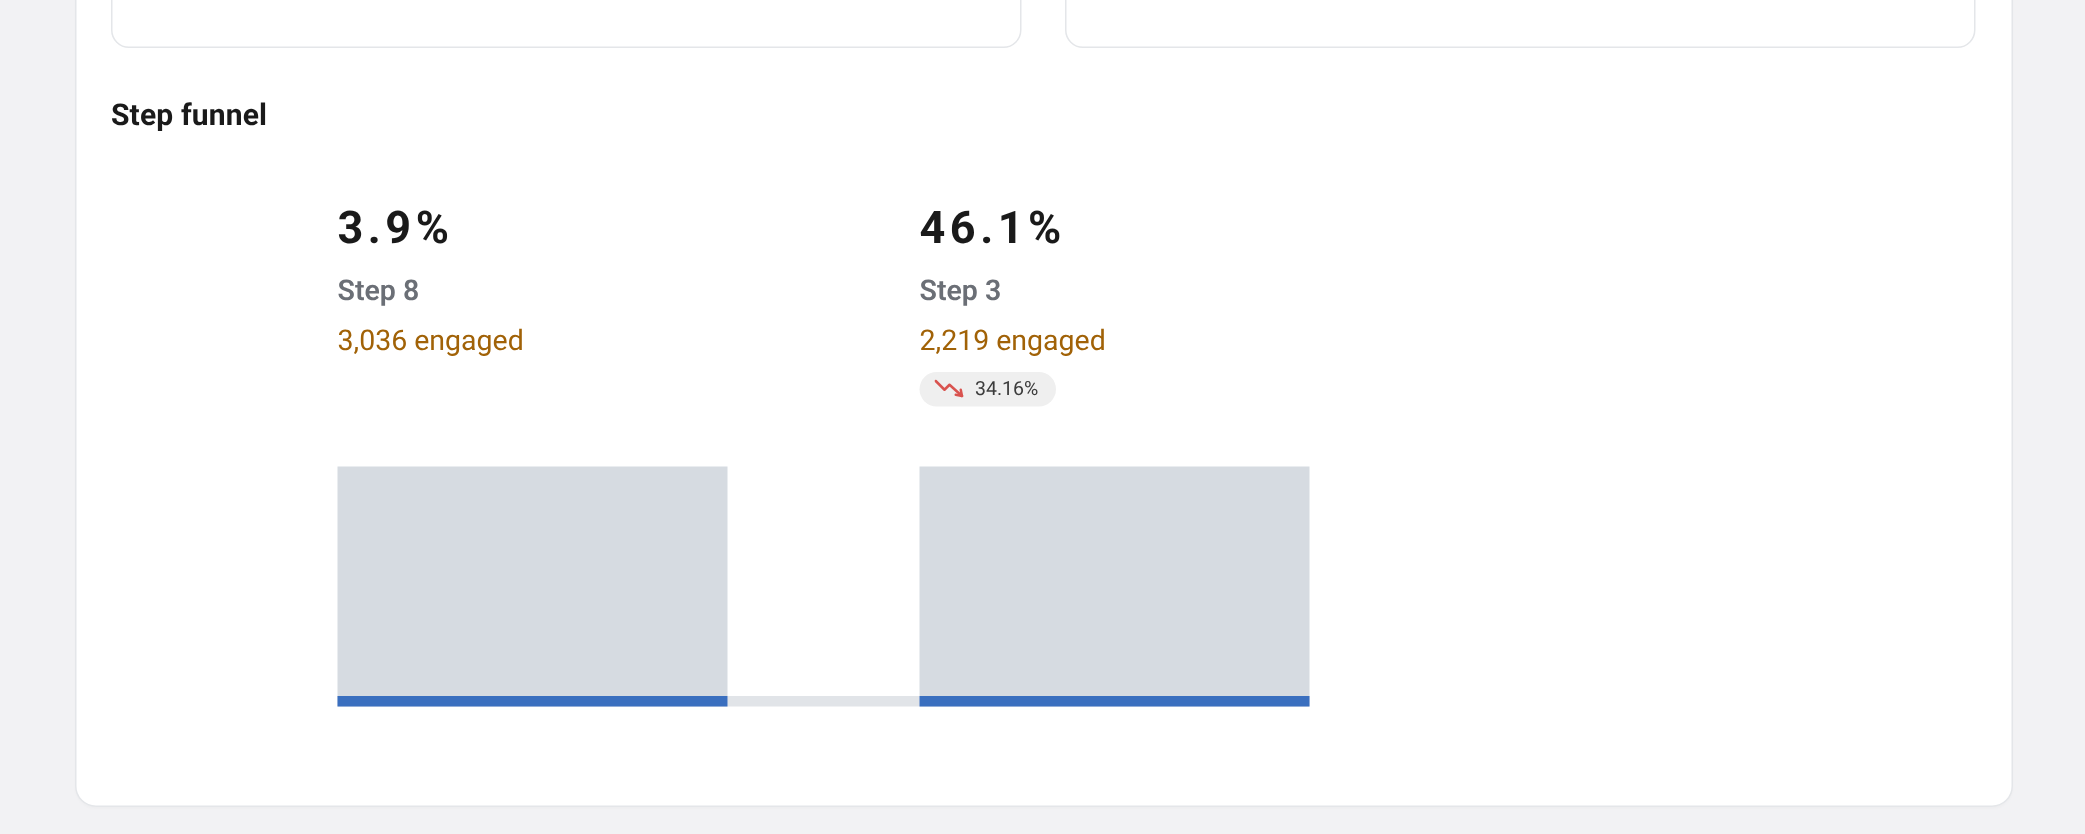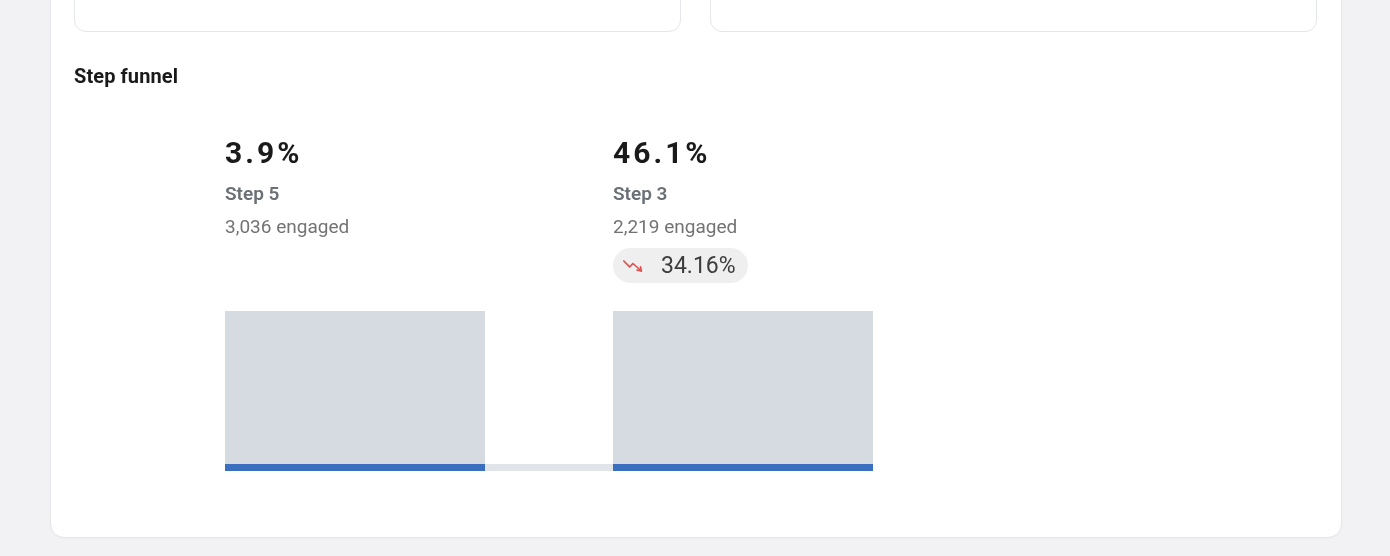--- a/index.html
+++ b/index.html
@@ -76,32 +76,32 @@
   }
   .step-label {
     font-size: 19px;
     font-weight: 600;
     color: #6b6f76;
     margin-bottom: 10px;
   }
   .step-engaged {
     font-size: 19px;
     font-weight: 400;
-    color: #737373;
+    color: #a16207;
     margin-bottom: 10px;
   }
 
   .drop-pill {
     display: inline-flex;
-    align-items: center;
-    gap: 18px;
+    align-items: flex-start;
+    gap: 7px;
     background: #efefef;
     border-radius: 999px;
     padding: 4px 12px 4px 10px;
-    font-size: 23px;
+    font-size: 13px;
     color: #3c3c3c;
     font-weight: 400;
   }
   .drop-pill svg {
     width: 20px;
     height: 14px;
   }
 
   .bars-area {
     position: absolute;
@@ -148,21 +148,21 @@
 
   <div class="top-card left"></div>
   <div class="top-card right"></div>
 
   <div class="section-title">Step funnel</div>
 
   <div class="funnel-area">
 
     <div class="step step1">
       <div class="step-pct">3.9%</div>
-      <div class="step-label">Step 5</div>
+      <div class="step-label">Step 8</div>
       <div class="step-engaged">3,036 engaged</div>
     </div>
 
     <div class="step step2">
       <div class="step-pct">46.1%</div>
       <div class="step-label">Step 3</div>
       <div class="step-engaged">2,219 engaged</div>
       <div class="drop-pill">
         <svg viewBox="0 0 24 16">
           <path d="M1 2 L8 9 L12 5 L22 14" fill="none" stroke="#d9534f" stroke-width="2" stroke-linecap="round" stroke-linejoin="round"></path>

